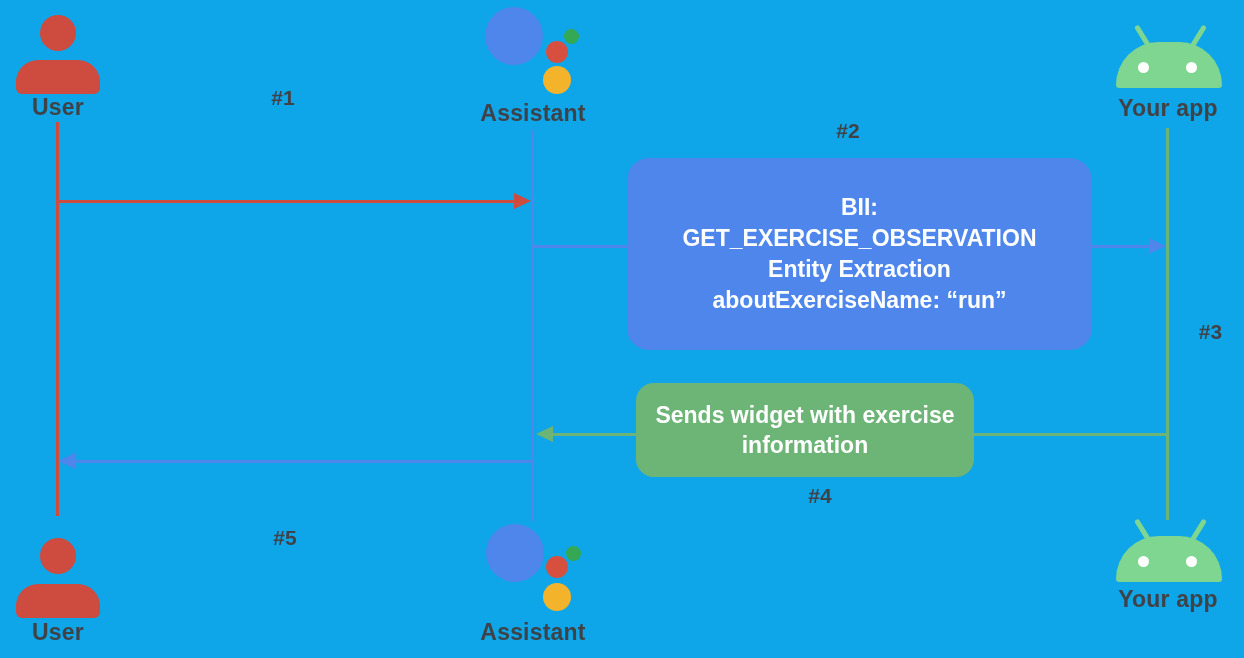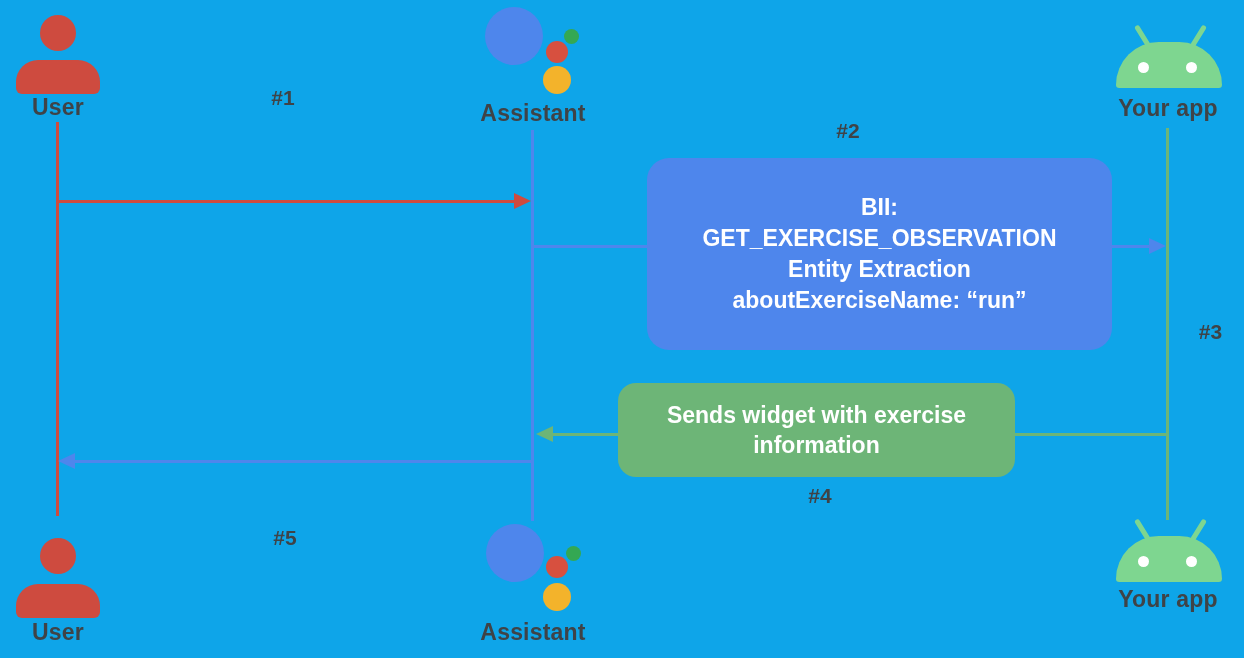--- a/index.html
+++ b/index.html
@@ -32,21 +32,21 @@
   .ll-green{background:var(--green);}
   
   .msg-line{position:absolute;height:3px;z-index:1;}
   .arrow{position:absolute;width:0;height:0;z-index:3;}
   .arrow.right{border-top:8px solid transparent;border-bottom:8px solid transparent;border-left:17px solid;}
   .arrow.left{border-top:8px solid transparent;border-bottom:8px solid transparent;border-right:17px solid;}
   
   .msg-box{position:absolute;z-index:2;display:flex;align-items:center;justify-content:center;text-align:center;color:#ffffff;}
   .msg-text{white-space:pre-line;}
   .box-red{background:var(--red);border-radius:22px;}
-  .box-blue{background:var(--blue);border-radius:22px;margin-left:20px;}
+  .box-blue{background:var(--blue);border-radius:22px;}
   .box-green{background:var(--green);border-radius:18px;}
 </style>
 </head>
 <body>
 
 <div id="stage" style="--red: #CE4B3F; --blue: #4E86EC; --green: #6DB577; --android-green: #7ED690; --yellow: #F3B32B; --assistant-green-dot: #34A853; --label-gray: #3F4347;">
 
   <div>
     <div class="circle person-head" style="left:40px;top:15px;"></div>
     <div class="person-body" style="left:16px;top:60px;"></div>
@@ -85,21 +85,21 @@
     <div class="msg-text" style="font-size:23px;line-height:31px;">BII:
 GET_EXERCISE_OBSERVATION
 Entity Extraction
 aboutExerciseName: “run”</div>
   </div>
 
   <div class="step-label" style="left:1183px;top:320px;width:55px;">#3</div>
 
   <div class="msg-line" style="left:552px;top:433px;width:615px;background:var(--green);"></div>
   <div class="arrow left" style="left:536px;top:426px;border-right-color:var(--green);"></div>
-  <div class="msg-box box-green" style="left:618px;top:383px;width:397px;height:94px;">
+  <div class="msg-box box-green" style="left:636px;top:383px;width:338px;height:94px;">
     <div class="msg-text" style="font-size:23px;line-height:30px;">Sends widget with exercise
 information</div>
   </div>
   <div class="step-label" style="left:770px;top:484px;width:100px;">#4</div>
 
   <div class="msg-line" style="left:74px;top:460px;width:459px;background:var(--blue);"></div>
   <div class="arrow left" style="left:58px;top:453px;border-right-color:var(--blue);"></div>
   <div class="step-label" style="left:235px;top:526px;width:100px;">#5</div>
 
   <div>

